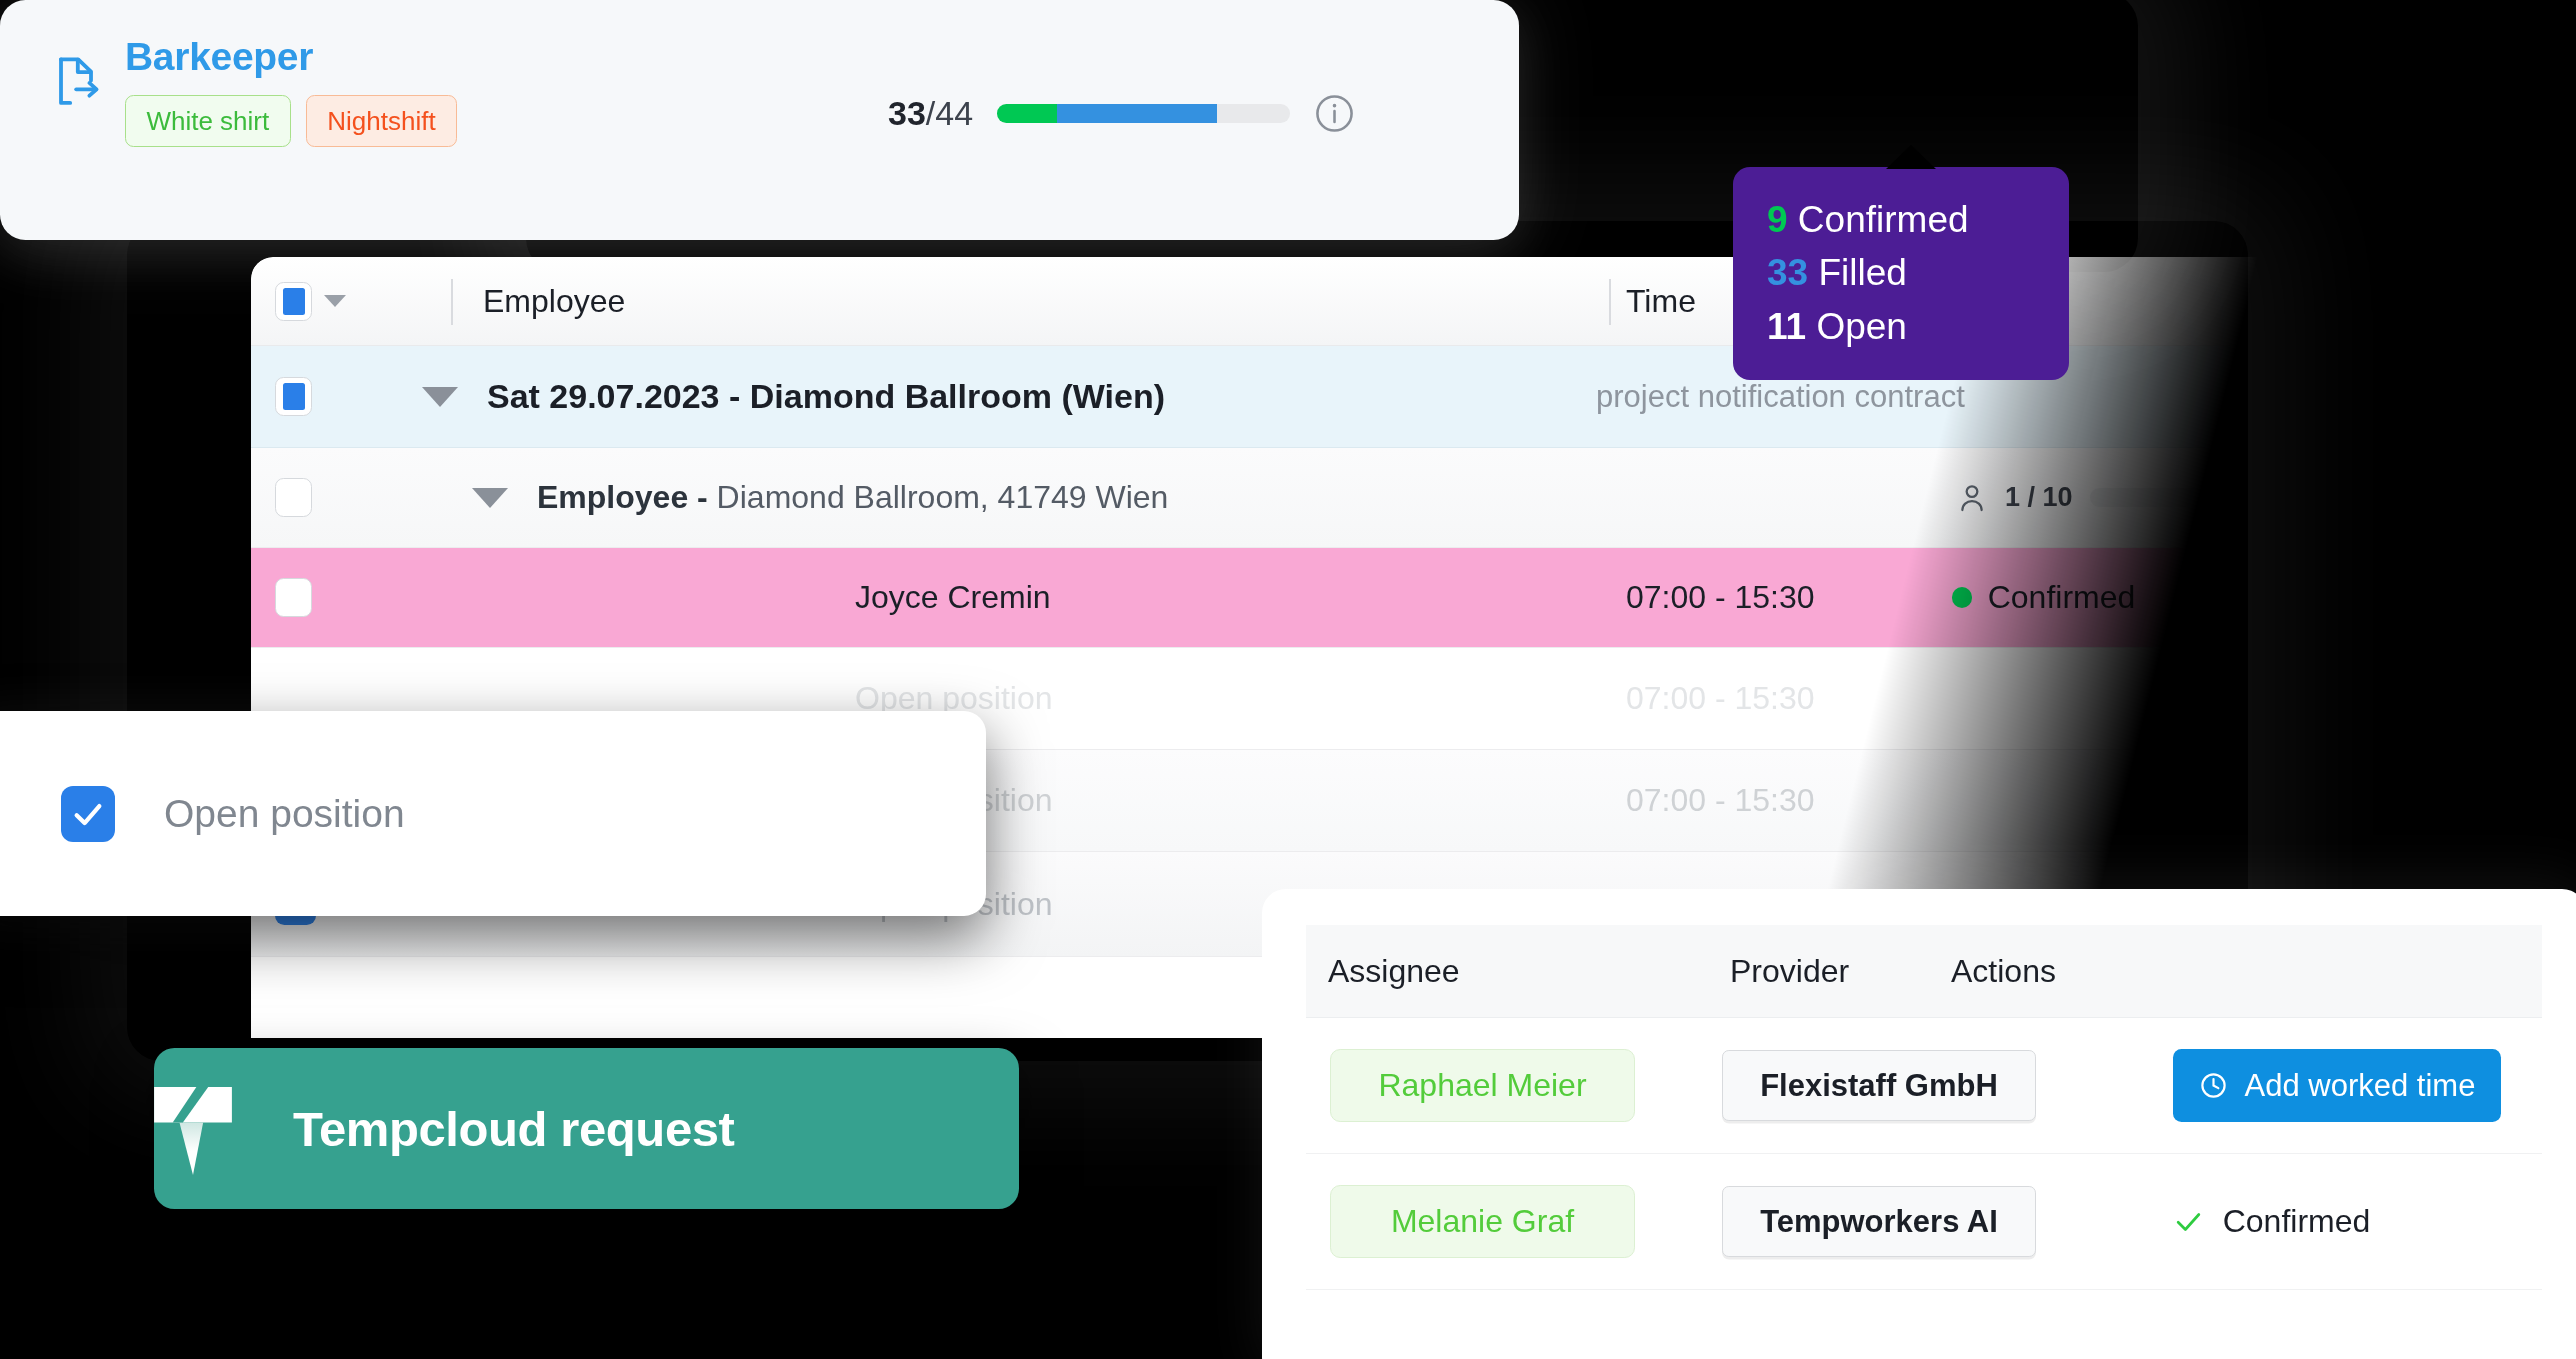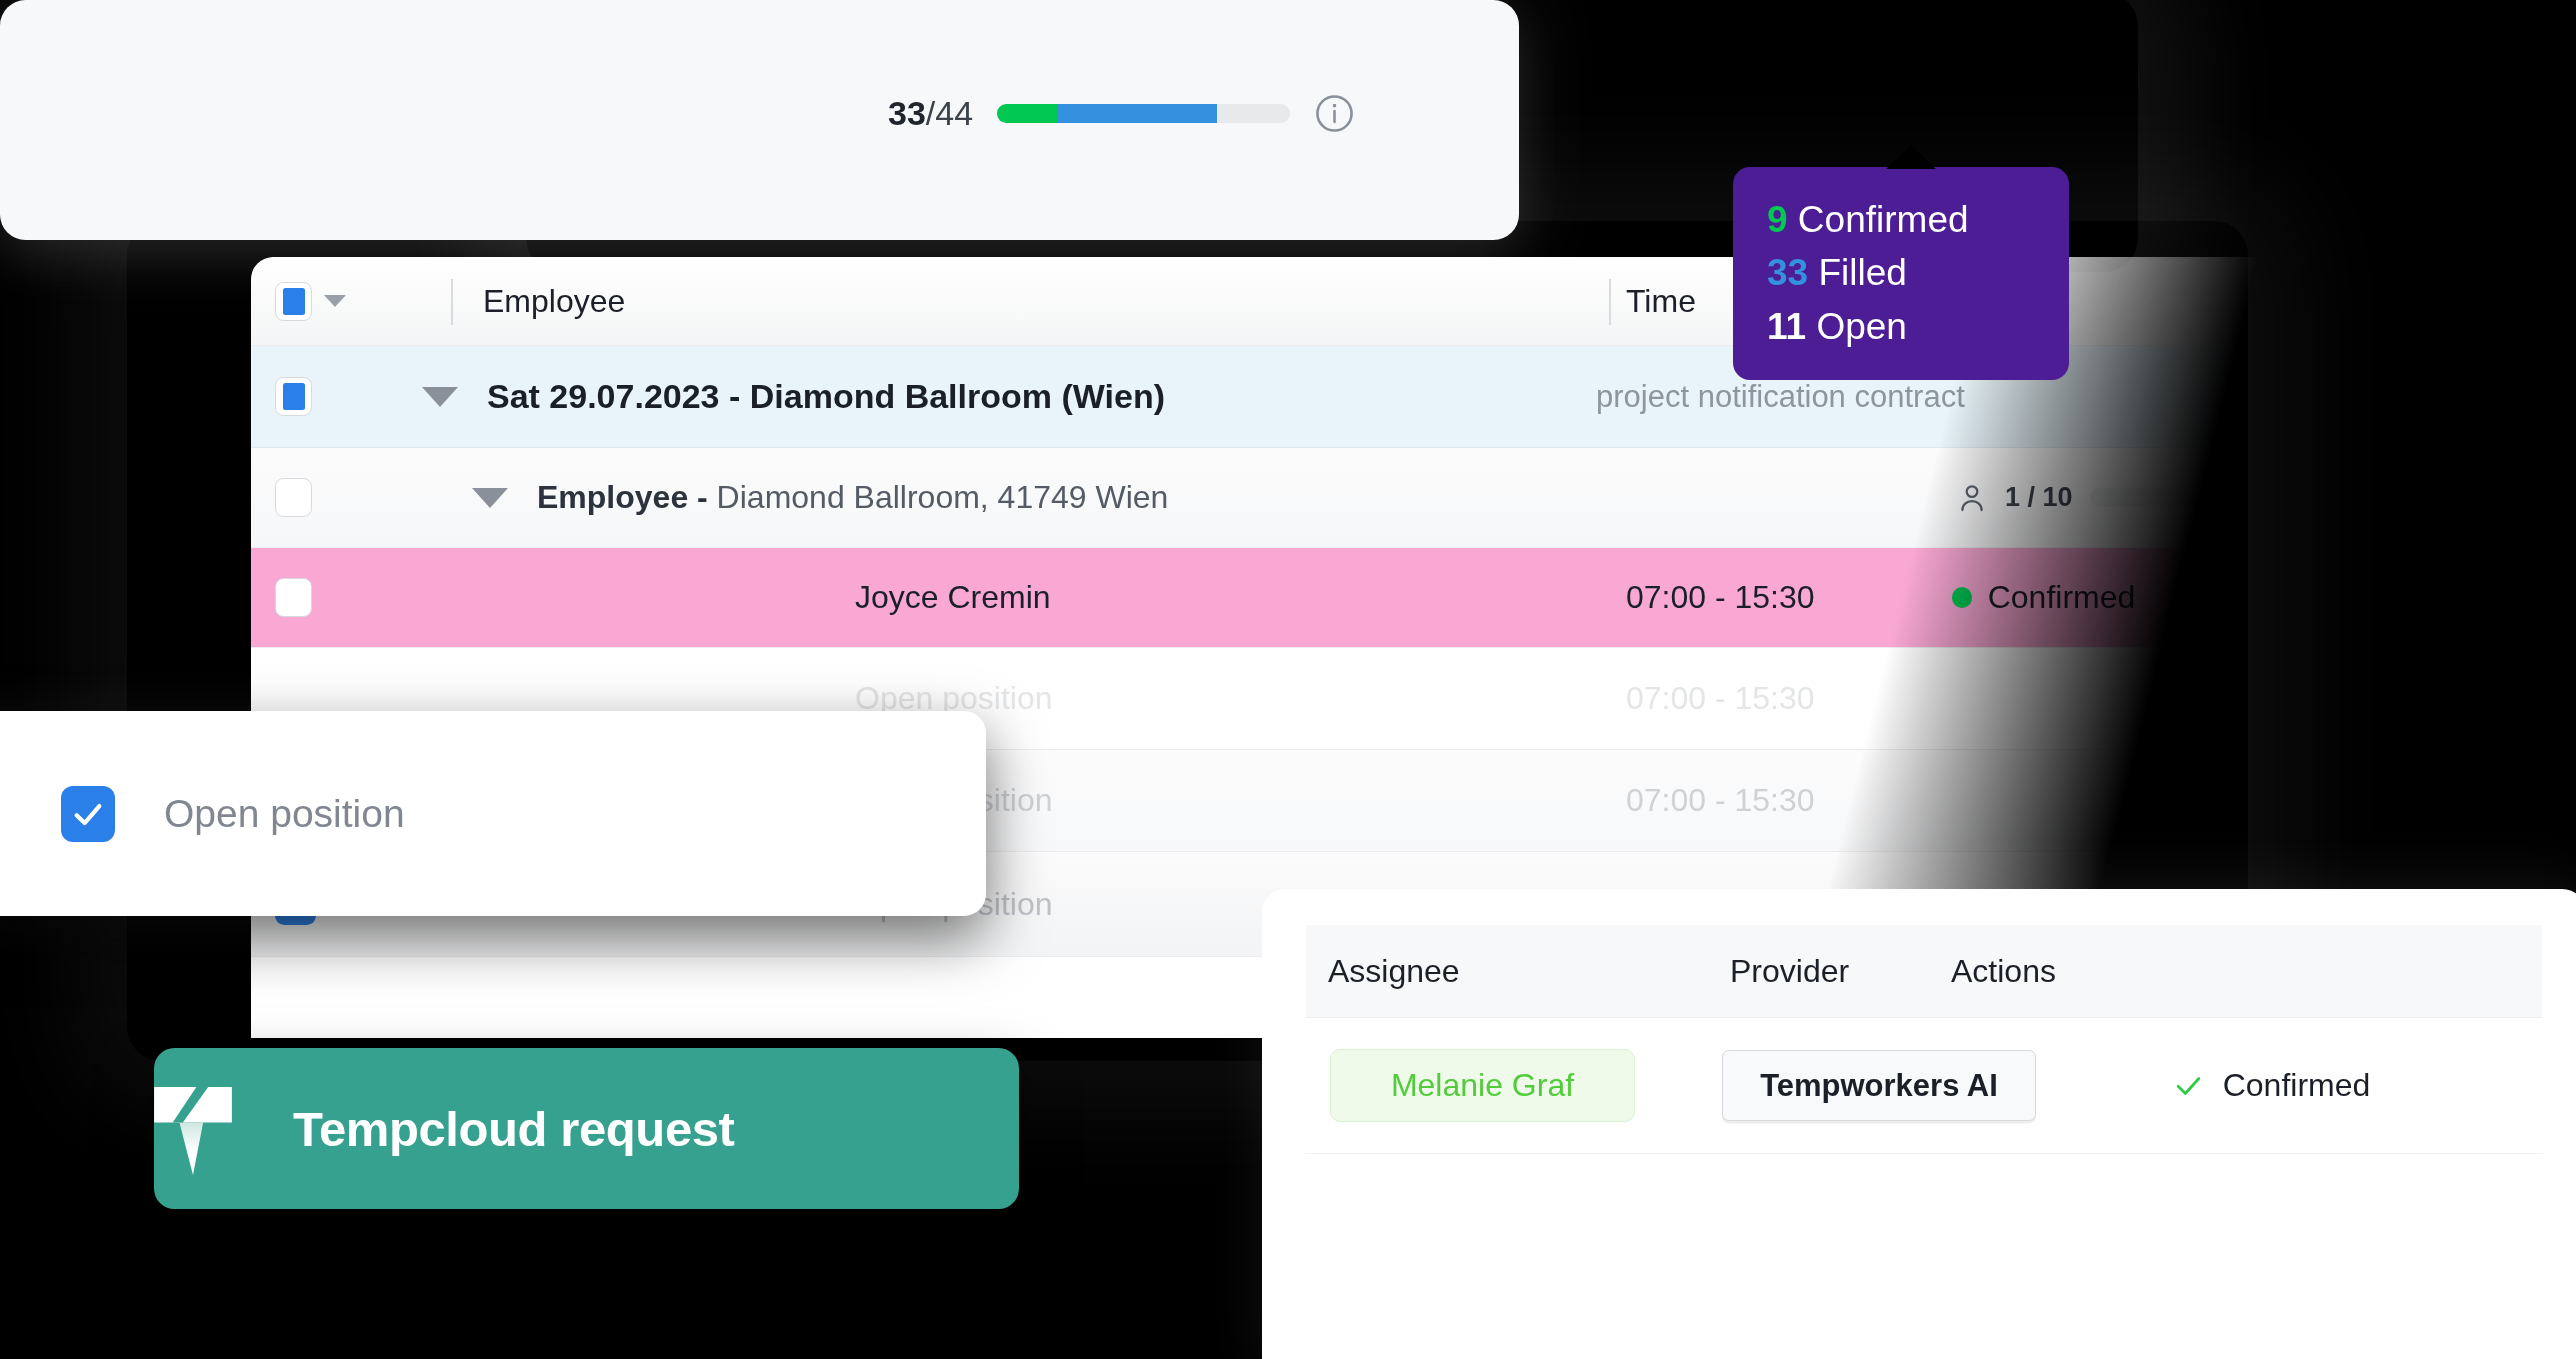--- a/index.html
+++ b/index.html
@@ -417,20 +417,36 @@
             </svg>
         </div>
       </div>
       <div class="faded-name f3" style="left:604px;">Open position</div>
       <div class="faded-time f3" style="left:1375px;">10:00 - 18:00</div>
     </div>
 
   </div>
 
   <div id="barkeeper-card">
+    <div id="barkeeper-inner">
+      <svg class="docicon" viewBox="0 0 24 26" fill="none" stroke="#2f9ae8" stroke-width="1.9" stroke-linecap="round" stroke-linejoin="round">
+        <path d="M4 1.4h8.6L19 7.6v4.4"></path>
+        <path d="M4 1.4v21.8h4.6"></path>
+        <path d="M12.4 1.6v6.2H18.8"></path>
+        <path d="M11.6 16.4H21.4"></path>
+        <path d="M18.2 13.2 21.8 16.4 18.2 19.6"></path>
+      </svg>
+      <div>
+        <div id="barkeeper-title">Barkeeper</div>
+        <div id="barkeeper-tags">
+          <span class="tag tag-green">White shirt</span>
+          <span class="tag tag-orange">Nightshift</span>
+        </div>
+      </div>
+    </div>
 
     <div id="progress-cluster">
       <div id="fill-ratio"><span class="num">33</span><span class="den">/44</span></div>
       <div id="progress-track">
         <div class="pseg-confirmed" id="seg-confirmed" style="width: 20.5%;"></div>
         <div class="pseg-filled" id="seg-filled" style="width: 54.5%;"></div>
       </div>
       <svg id="info-icon" viewBox="0 0 24 24" fill="none" stroke="#8a9099" stroke-width="1.5">
         <circle cx="12" cy="12" r="10"></circle>
         <line x1="12" y1="10.6" x2="12" y2="17" stroke-linecap="round"></line>
@@ -470,20 +486,31 @@
     <div id="tempcloud-label">Tempcloud request</div>
   </div>
 
   <div id="detail-card">
     <div id="detail-head">
       <div class="dth" id="dth-assignee">Assignee</div>
       <div class="dth" id="dth-provider">Provider</div>
       <div class="dth" id="dth-actions">Actions</div>
     </div>
 
+    <div class="drow">
+      <div class="assignee-chip">Raphael Meier</div>
+      <div class="provider-chip">Flexistaff GmbH</div>
+      <div class="action-btn">
+        <svg width="29" height="29" viewBox="0 0 24 24" fill="none" stroke="#ffffff" stroke-width="1.8" stroke-linecap="round">
+          <circle cx="12" cy="12" r="9.2"></circle>
+            <polyline points="12 6.6 12 12 16 14.2"></polyline>
+        </svg>
+        <span>Add worked time</span>
+      </div>
+    </div>
 
     <div class="drow" style="border-bottom:1.7px solid #f0f1f2;">
       <div class="assignee-chip">Melanie Graf</div>
       <div class="provider-chip">Tempworkers AI</div>
       <div class="action-confirmed">
         <svg width="31" height="31" viewBox="0 0 24 24" fill="none" stroke="#2ecc40" stroke-width="2.1" stroke-linecap="round" stroke-linejoin="round">
             <polyline points="4 12.6 9.6 18.2 20 6.6"></polyline>
           </svg>
         <span>Confirmed</span>
       </div>

